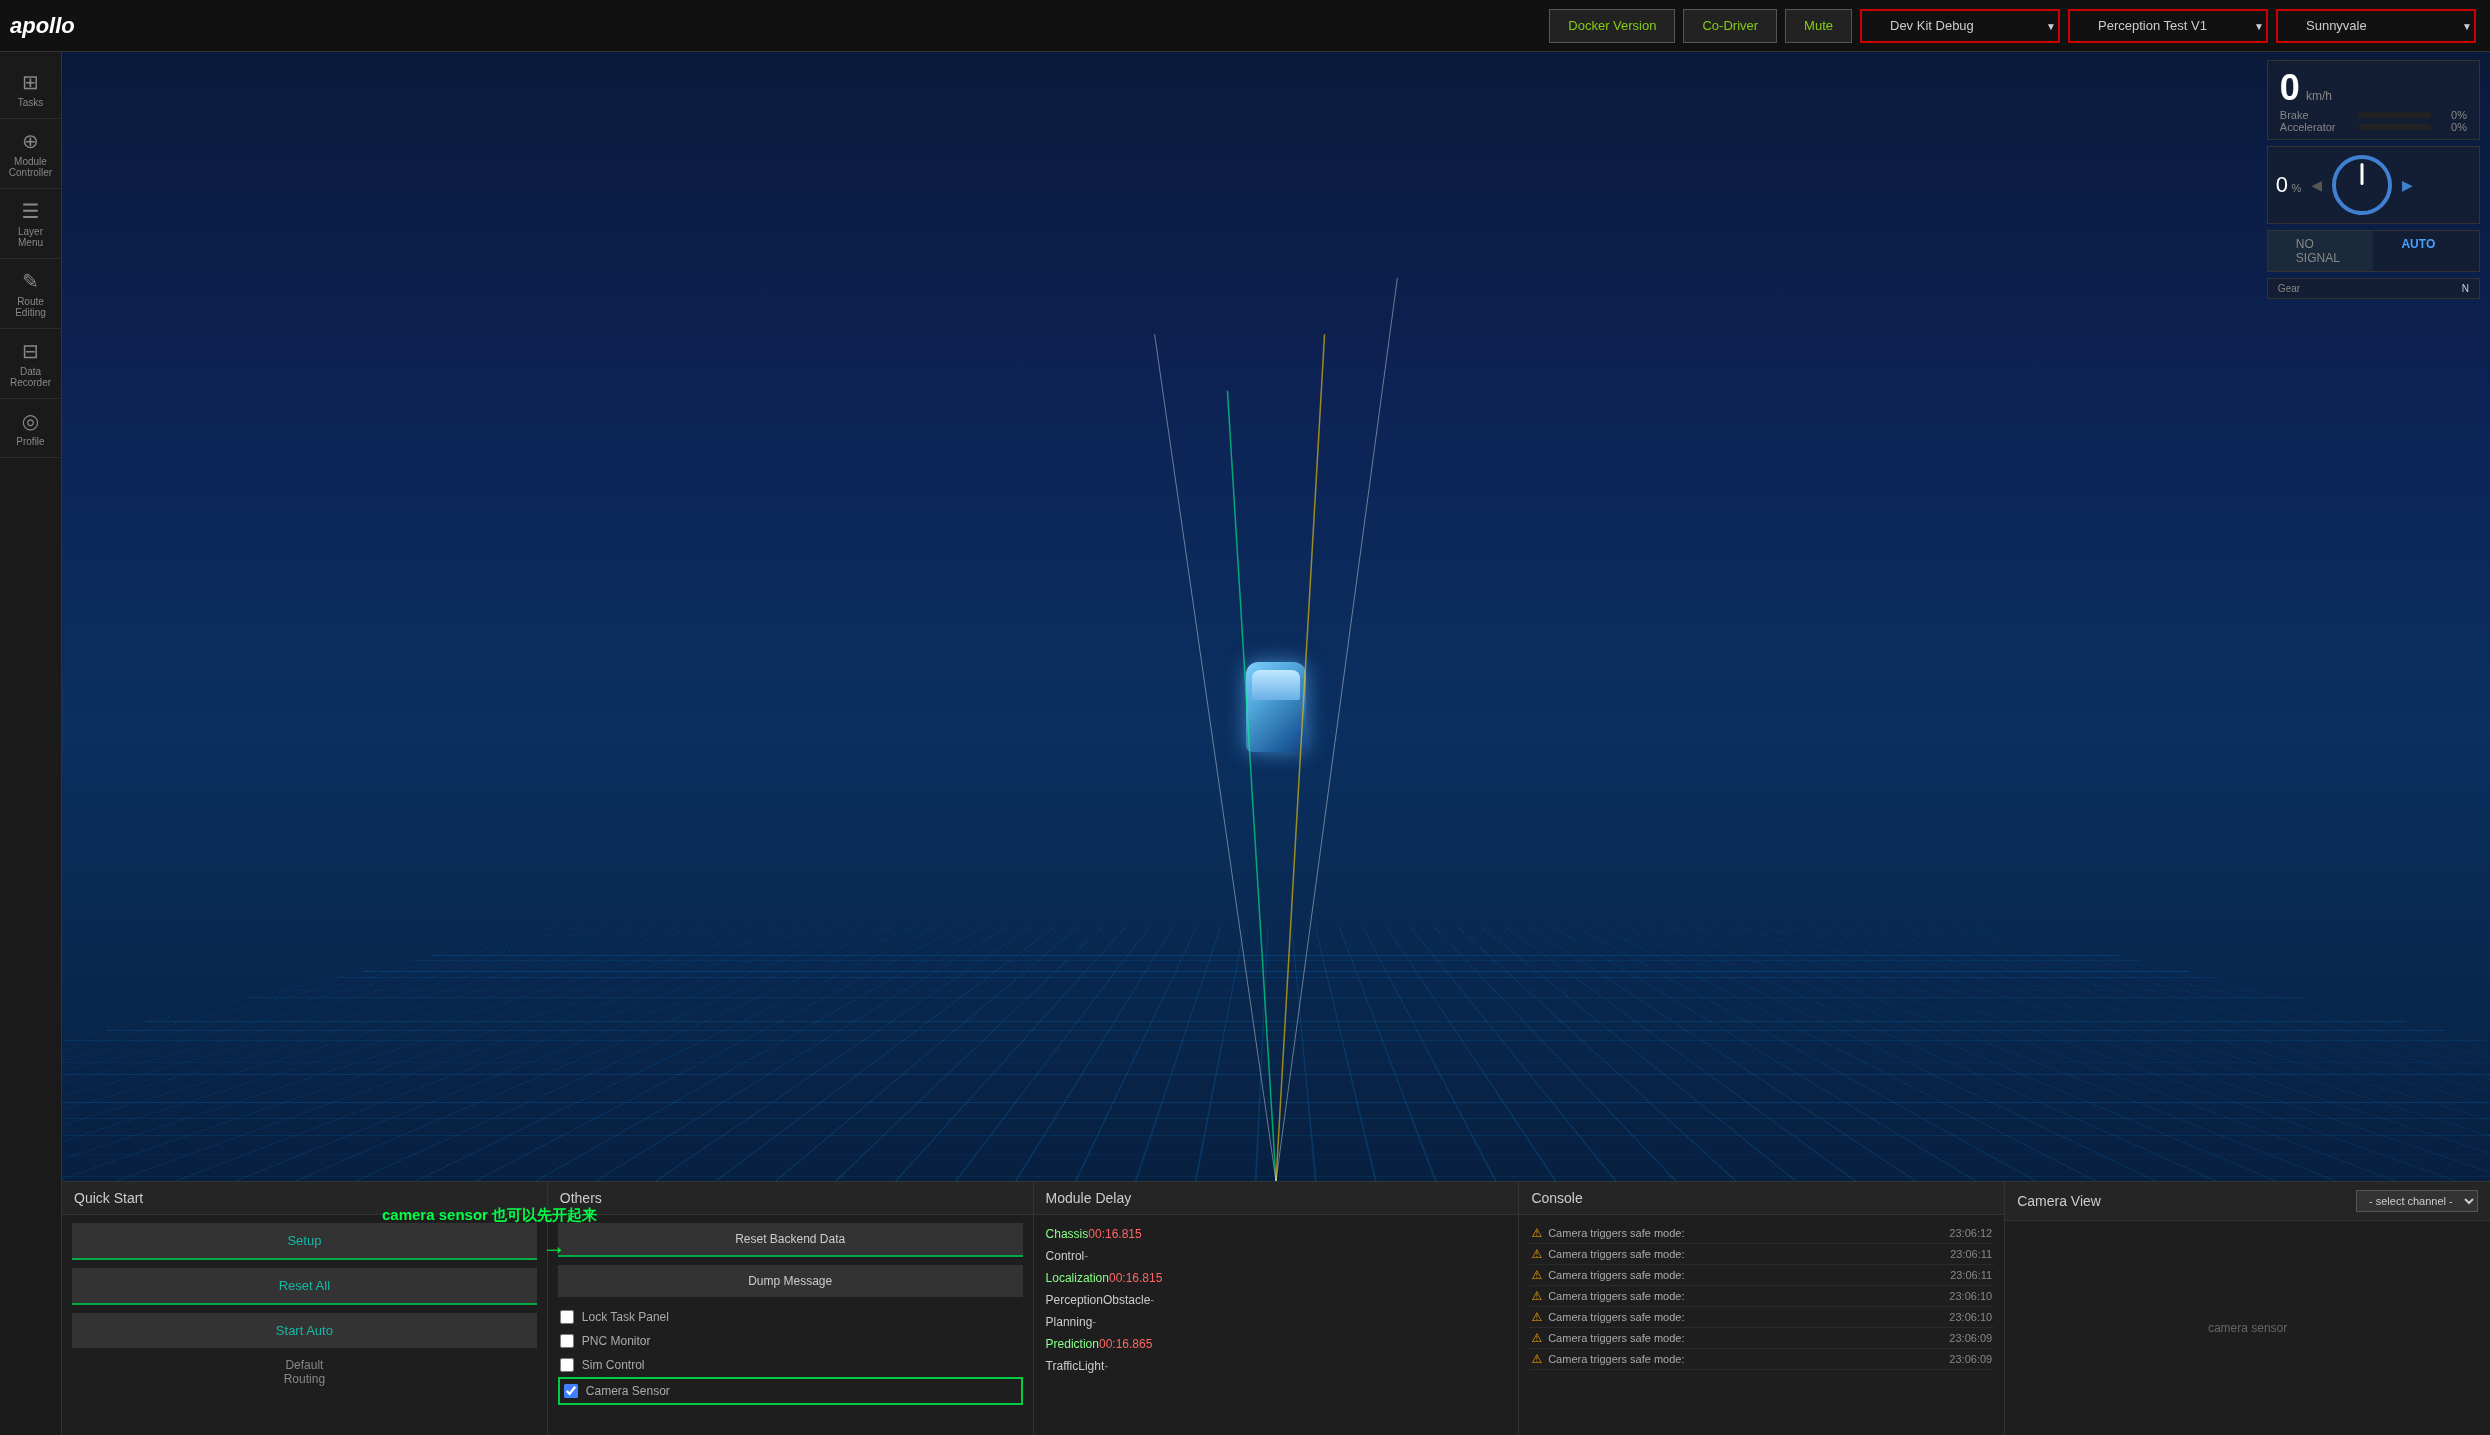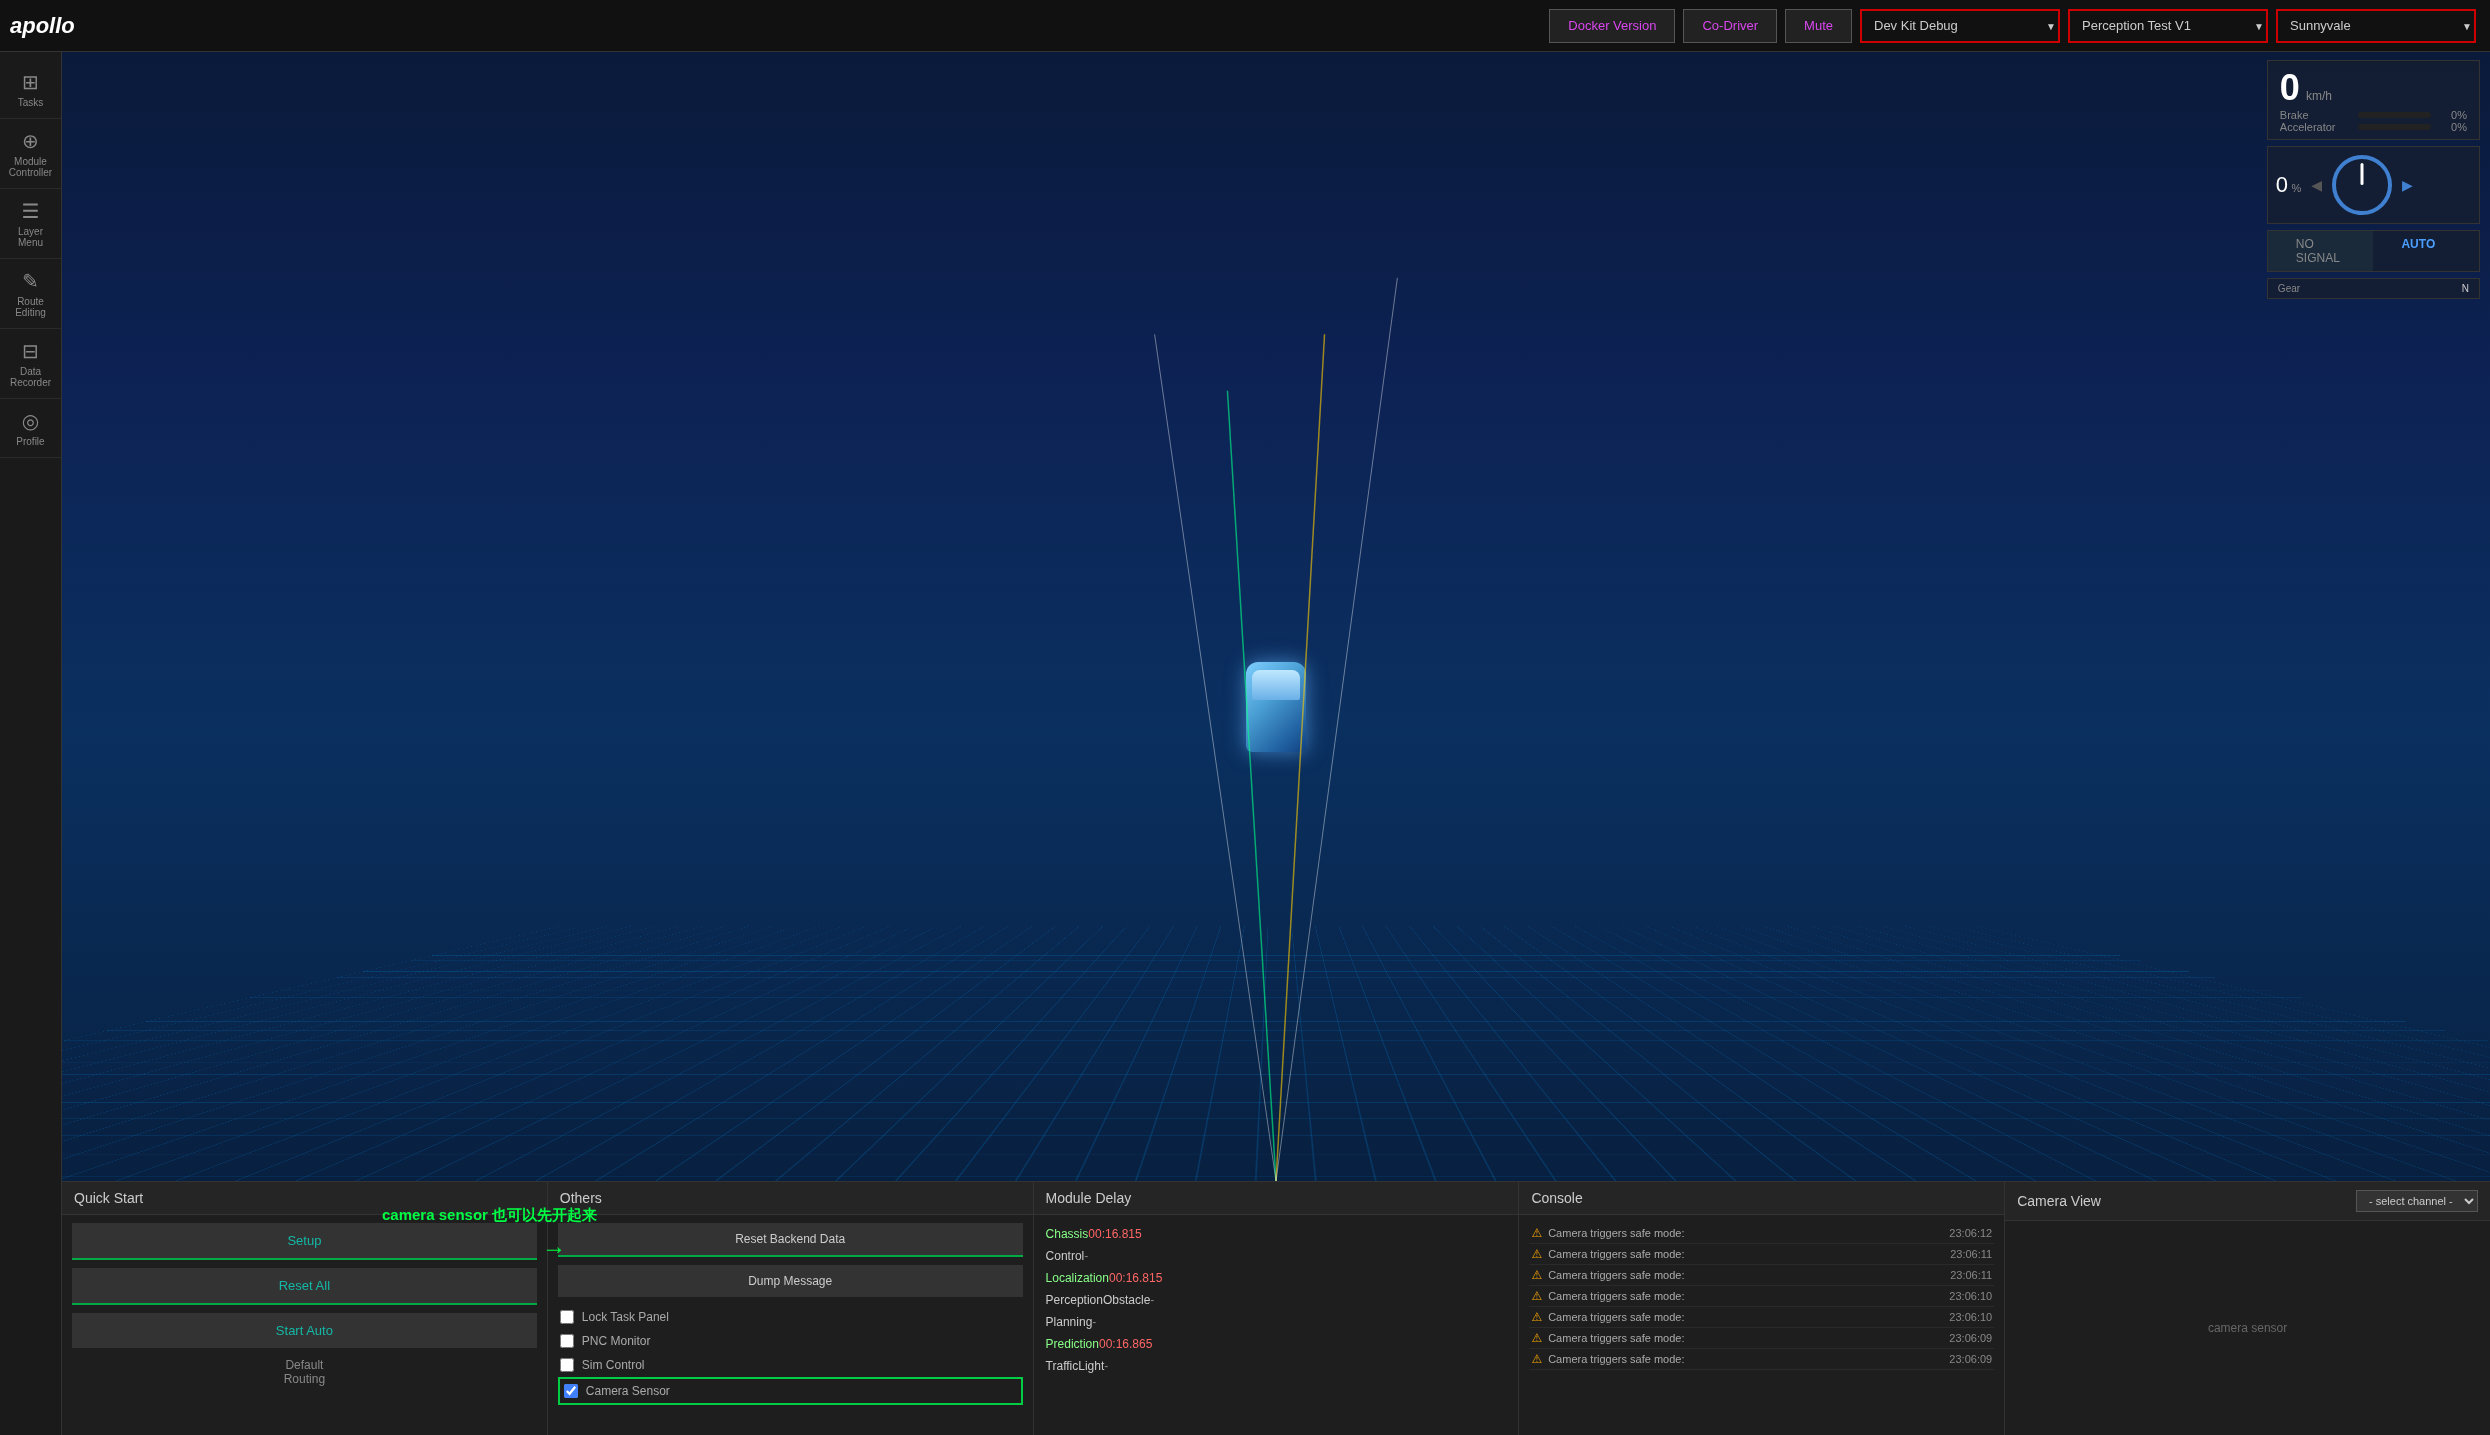--- a/index.html
+++ b/index.html
@@ -6,25 +6,25 @@
     body { background: #1a1a1a; color: #ccc; font-family: Arial, sans-serif; font-size: 12px; width: 2490px; height: 1435px; overflow: hidden; }
 
     
     .header {
       display: flex; align-items: center; background: #111; height: 52px;
       padding: 0 10px; border-bottom: 1px solid #333;
     }
     .logo { color: white; font-size: 22px; font-weight: bold; margin-right: 30px; font-style: italic; }
     .header-spacer { flex: 1; }
     .header-btn {
-      background: #222; color: #d946ef; border: 1px solid #555; padding: 6px 18px;
+      background: #222; color: #84cc16; border: 1px solid #555; padding: 6px 18px;
       margin: 0 4px; cursor: pointer; font-size: 13px; height: 34px;
     }
     .header-dropdown {
-      background: #111; color: #ccc; border: 2px solid #cc0000; padding: 6px 12px;
+      background: #111; color: #ccc; border: 2px solid #cc0000; padding: 6px 28px;
       margin: 0 4px; cursor: pointer; font-size: 13px; height: 34px; min-width: 200px;
       appearance: none; -webkit-appearance: none;
     }
     .dropdown-wrapper { position: relative; display: inline-block; }
     .dropdown-arrow {
       position: absolute; right: 8px; top: 50%; transform: translateY(-50%);
       color: #ccc; pointer-events: none; font-size: 10px;
     }
 
     

